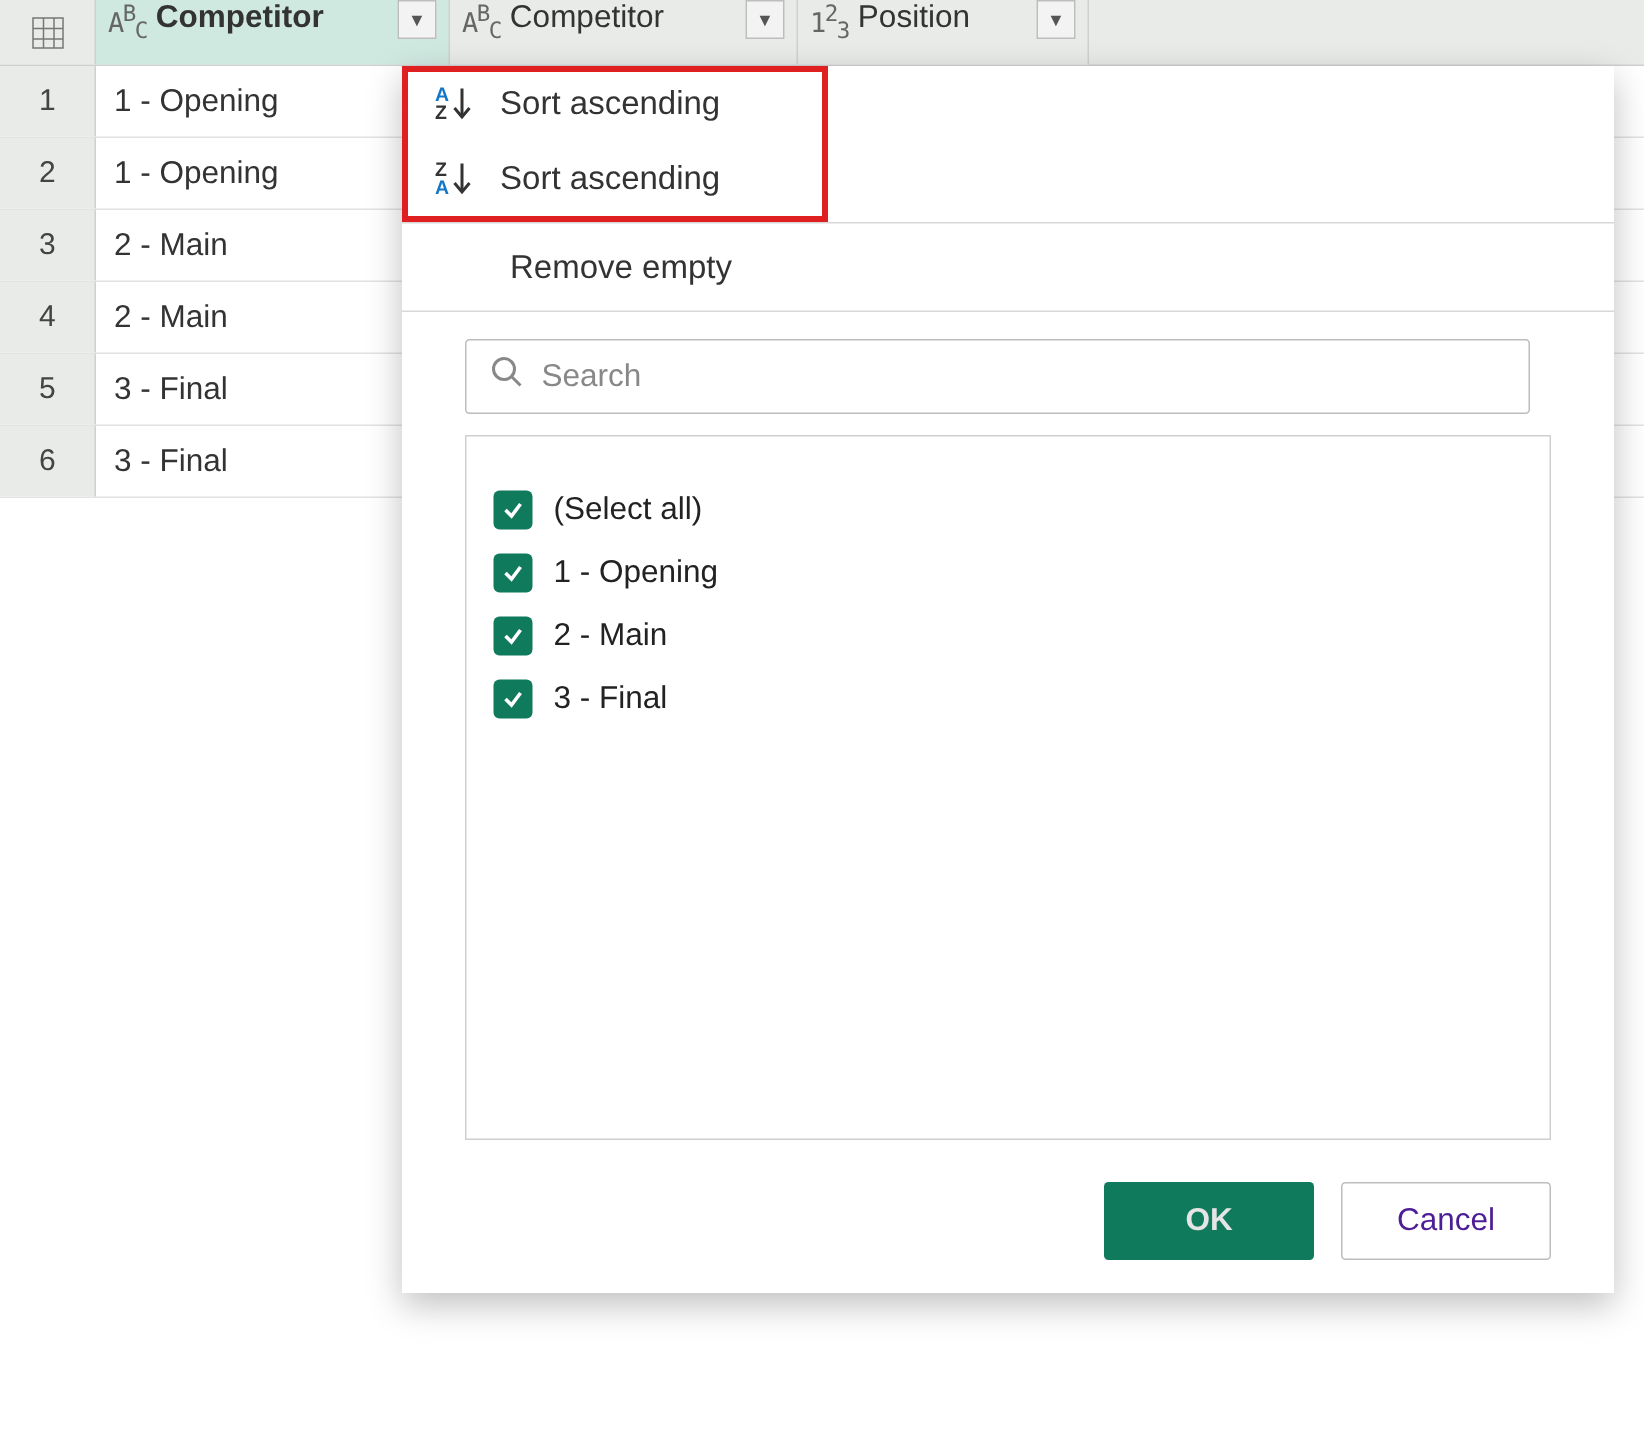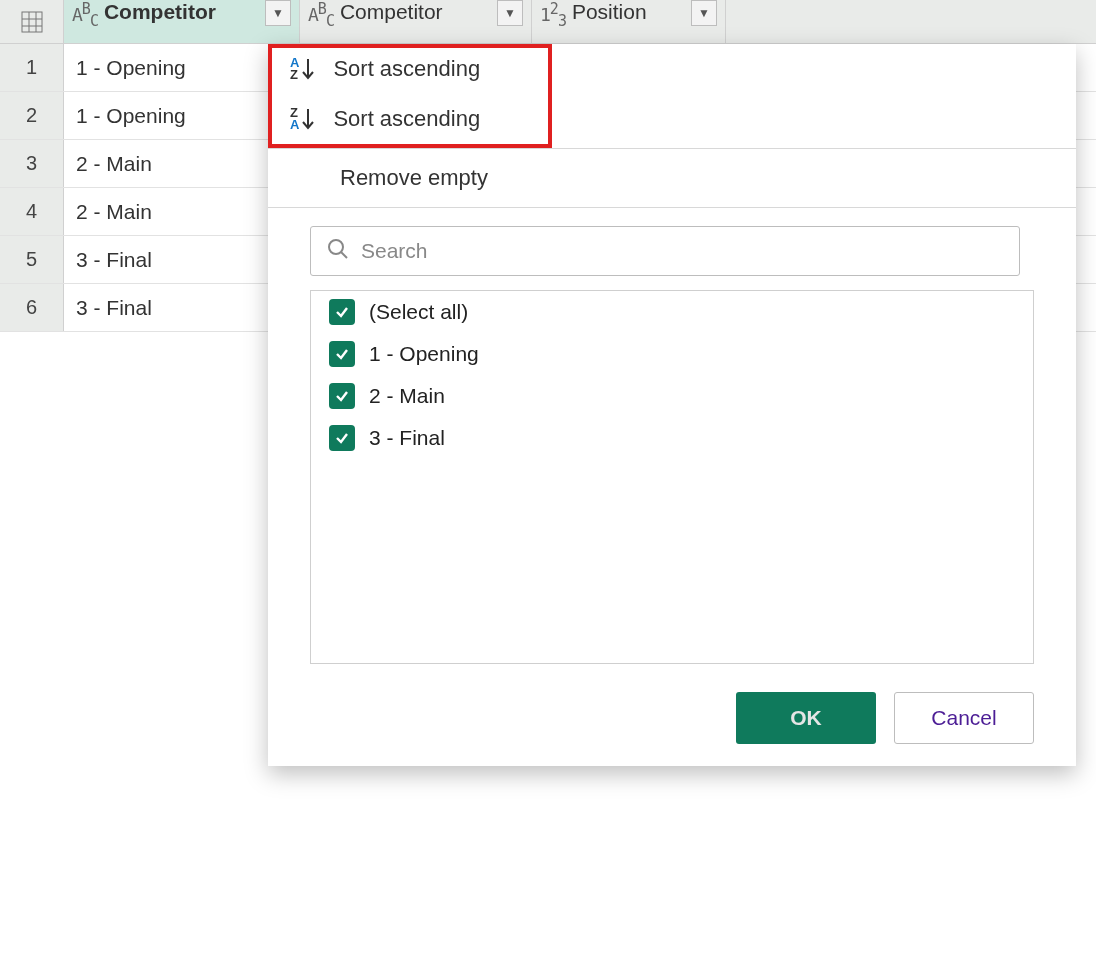--- a/index.html
+++ b/index.html
@@ -130,22 +130,22 @@
     height: 50px;
     border: 1px solid #bdbdbd;
     border-radius: 3px;
     padding: 0 16px;
     color: #888;
     font-size: 21px;
   }
   .filter-list {
     margin: 0 42px;
     border: 1px solid #cfcfcf;
-    height: 374px;
-    padding: 0 18px;
+    height: 470px;
+    padding: 28px 18px;
   }
   .chk-row {
     display: flex;
     align-items: center;
     gap: 14px;
     height: 42px;
     font-size: 21px;
   }
   .chk {
     width: 26px; height: 26px;

